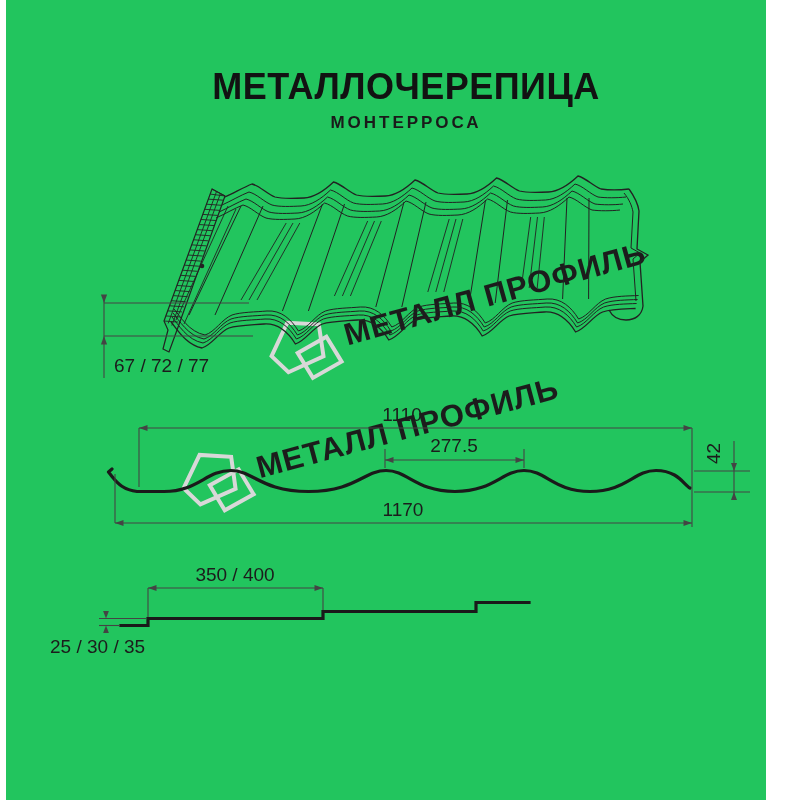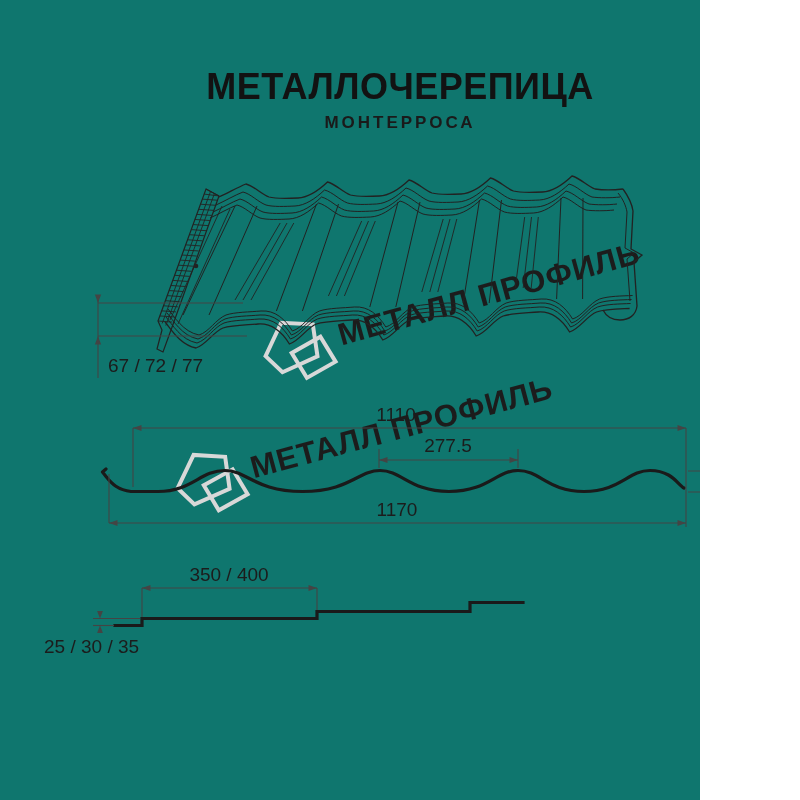--- a/index.html
+++ b/index.html
@@ -1,18 +1,19 @@
 <!DOCTYPE html>
 <html><head>
 <meta charset="utf-8">
 <style>
   html,body{margin:0;padding:0;background:#ffffff;}
   #stage{
-    position:relative;width:700px;height:800px;background:#0f766e;overflow:hidden;
+    position:relative;width:760px;height:800px;background:#22c55e;overflow:hidden;
     font-family:"Liberation Sans",sans-serif;
+    margin-left:6px;
   }
   .title{
     position:absolute;left:0;top:66px;width:800px;text-align:center;
     font-size:36px;font-weight:bold;letter-spacing:.5px;color:#121212;
   }
   .subtitle{
     position:absolute;left:0;top:113px;width:800px;text-align:center;
     font-size:17px;font-weight:700;letter-spacing:3px;color:#1a1a1a;
   }
   svg{position:absolute;left:0;top:0;}

